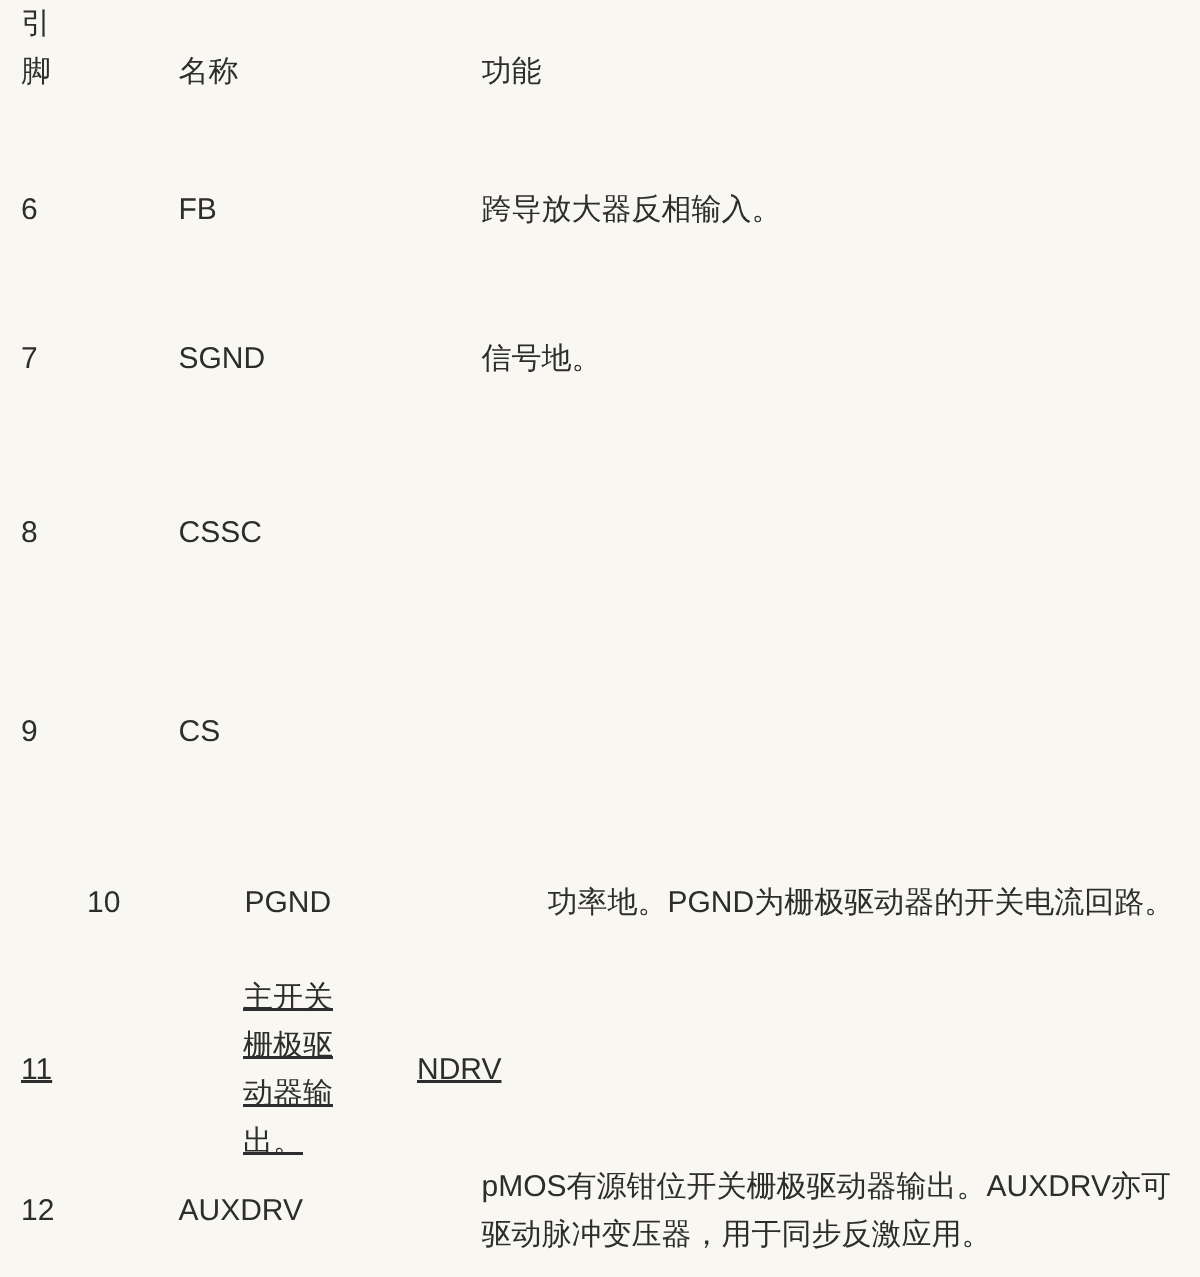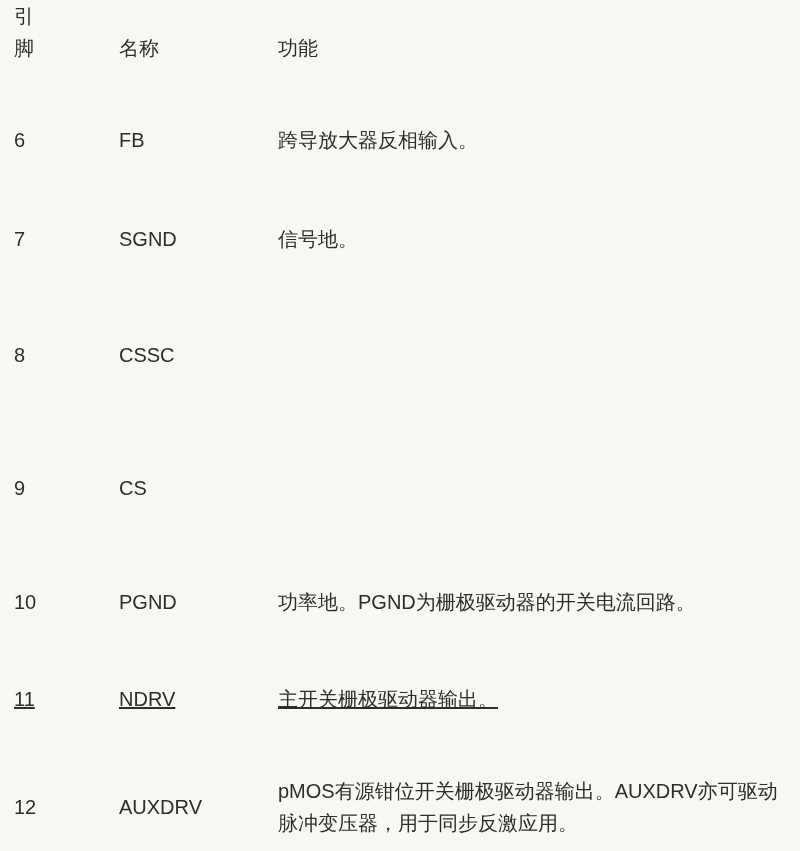--- a/index.html
+++ b/index.html
@@ -28,20 +28,21 @@
   }
   .cell {
     font-size: 20px;
     line-height: 32px;
   }
   .c-pin {
     padding-left: 14px;
   }
   .c-fn {
     padding-right: 12px;
+    margin-left: 43px;
   }
   
   .thead {
     height: 90px;
     align-items: start;
   }
   .thead .hdr-wrap {
     height: 64px;
     display: flex;
     align-items: flex-end;
@@ -51,21 +52,21 @@
   }
   .pin-hdr-label {
     display: inline-block;
     width: 36px;        
   }
   
   #rows .trow:nth-child(1) { height: 100px; }
   #rows .trow:nth-child(2) { height: 97px;  }
   #rows .trow:nth-child(3) { height: 135px; }
   #rows .trow:nth-child(4) { height: 132px; }
-  #rows .trow:nth-child(5) { height: 95px;  }
+  #rows .trow:nth-child(5) { height: 95px; padding-left: 44px;  }
   #rows .trow:nth-child(6) { height: 99px; text-decoration: underline;  }
   #rows .trow:nth-child(7) { height: 117px; }
 </style>
 </head>
 <body>
 
 <div class="page">
 
   <div class="trow thead">
     <div class="cell c-pin">
@@ -109,22 +110,22 @@
     </div>
 
     <div class="trow">
       <div class="cell c-pin">10</div>
       <div class="cell c-name">PGND</div>
       <div class="cell c-fn">功率地。PGND为栅极驱动器的开关电流回路。</div>
     </div>
 
     <div class="trow">
       <div class="cell c-pin">11</div>
+      <div class="cell c-fn">主开关栅极驱动器输出。</div>
       <div class="cell c-name">NDRV</div>
-      <div class="cell c-fn">主开关栅极驱动器输出。</div>
     </div>
 
     <div class="trow">
       <div class="cell c-pin">12</div>
       <div class="cell c-name">AUXDRV</div>
       <div class="cell c-fn">pMOS有源钳位开关栅极驱动器输出。AUXDRV亦可驱动脉冲变压器，用于同步反激应用。</div>
     </div>
   </div>
 
 </div>

